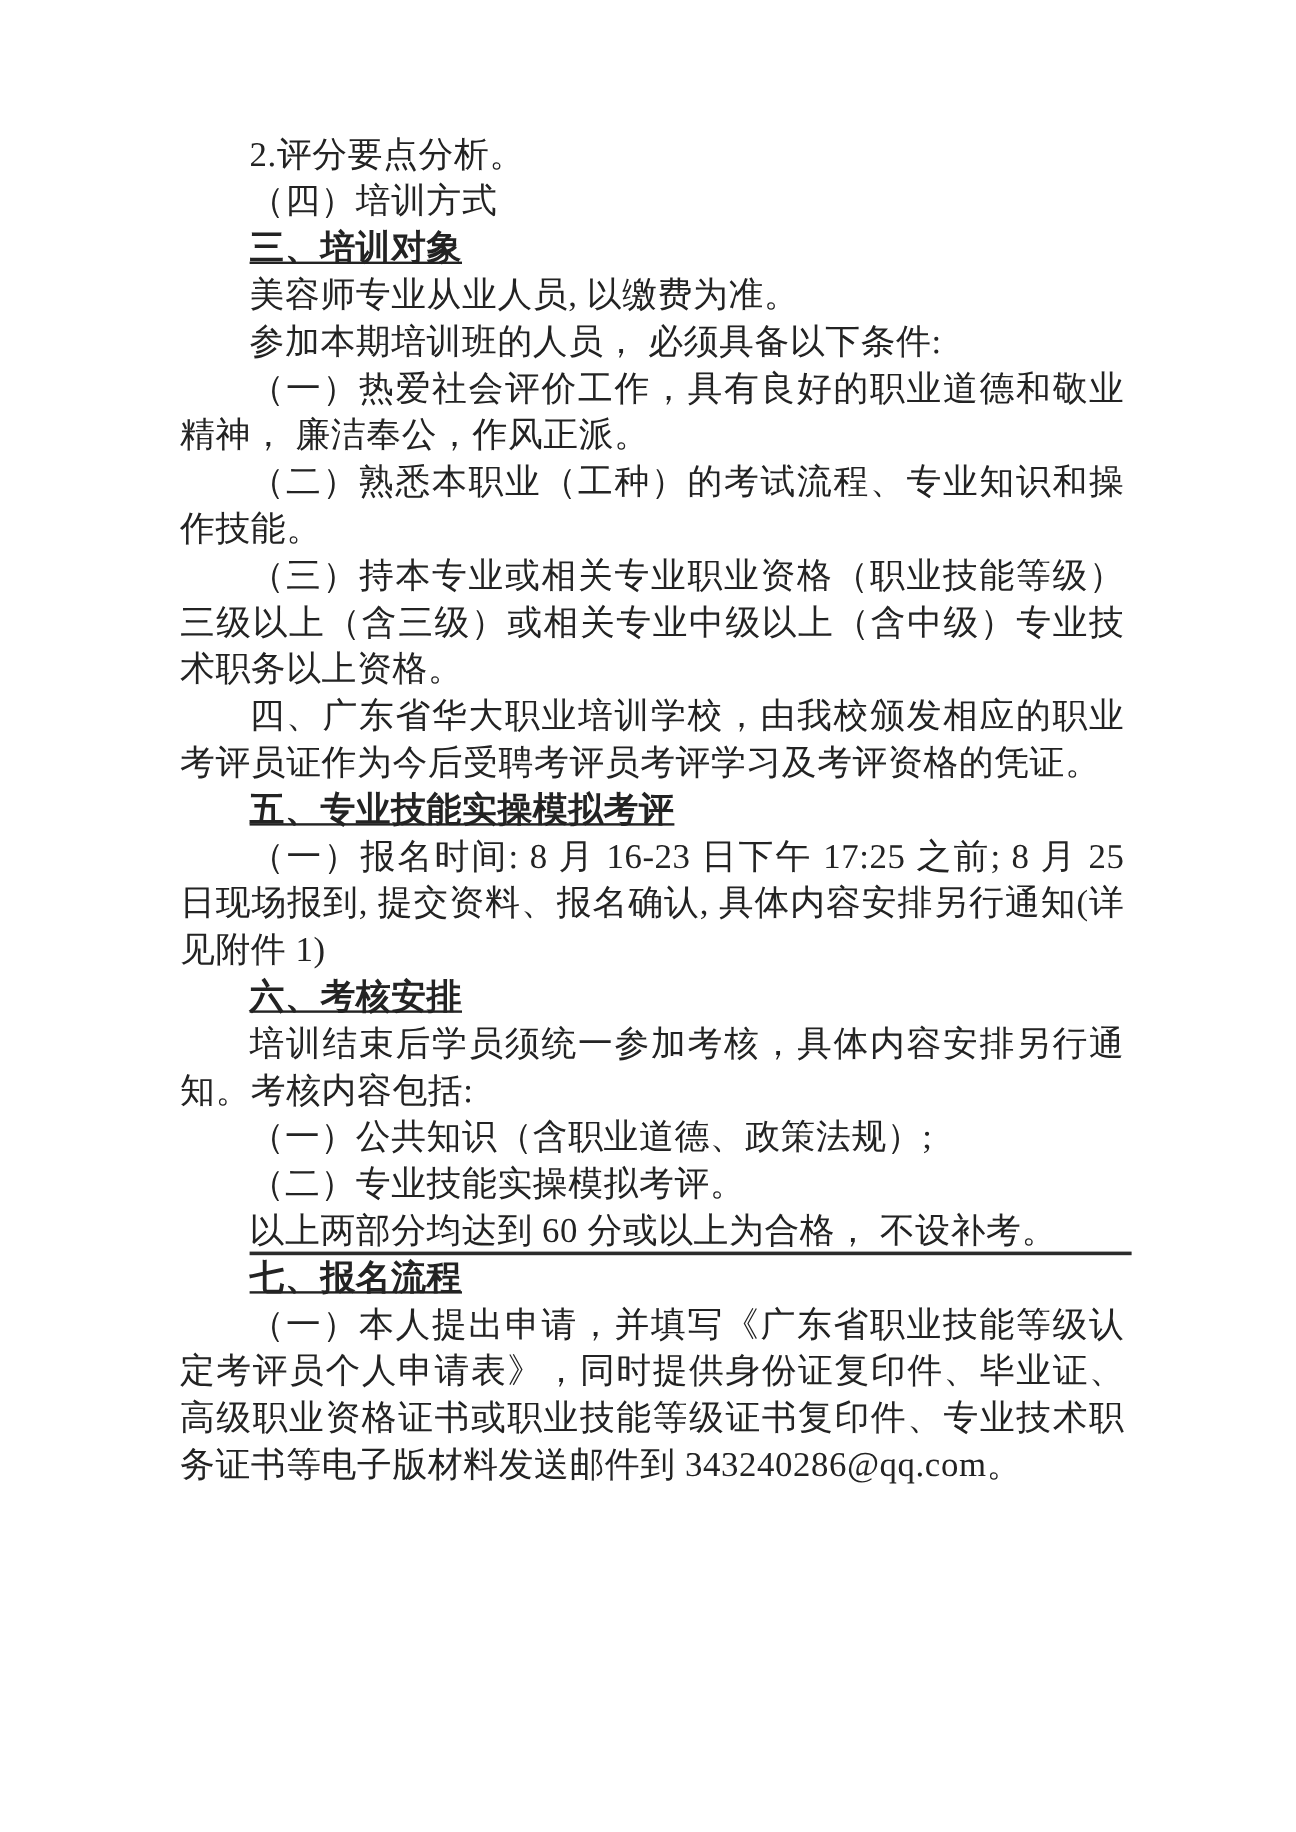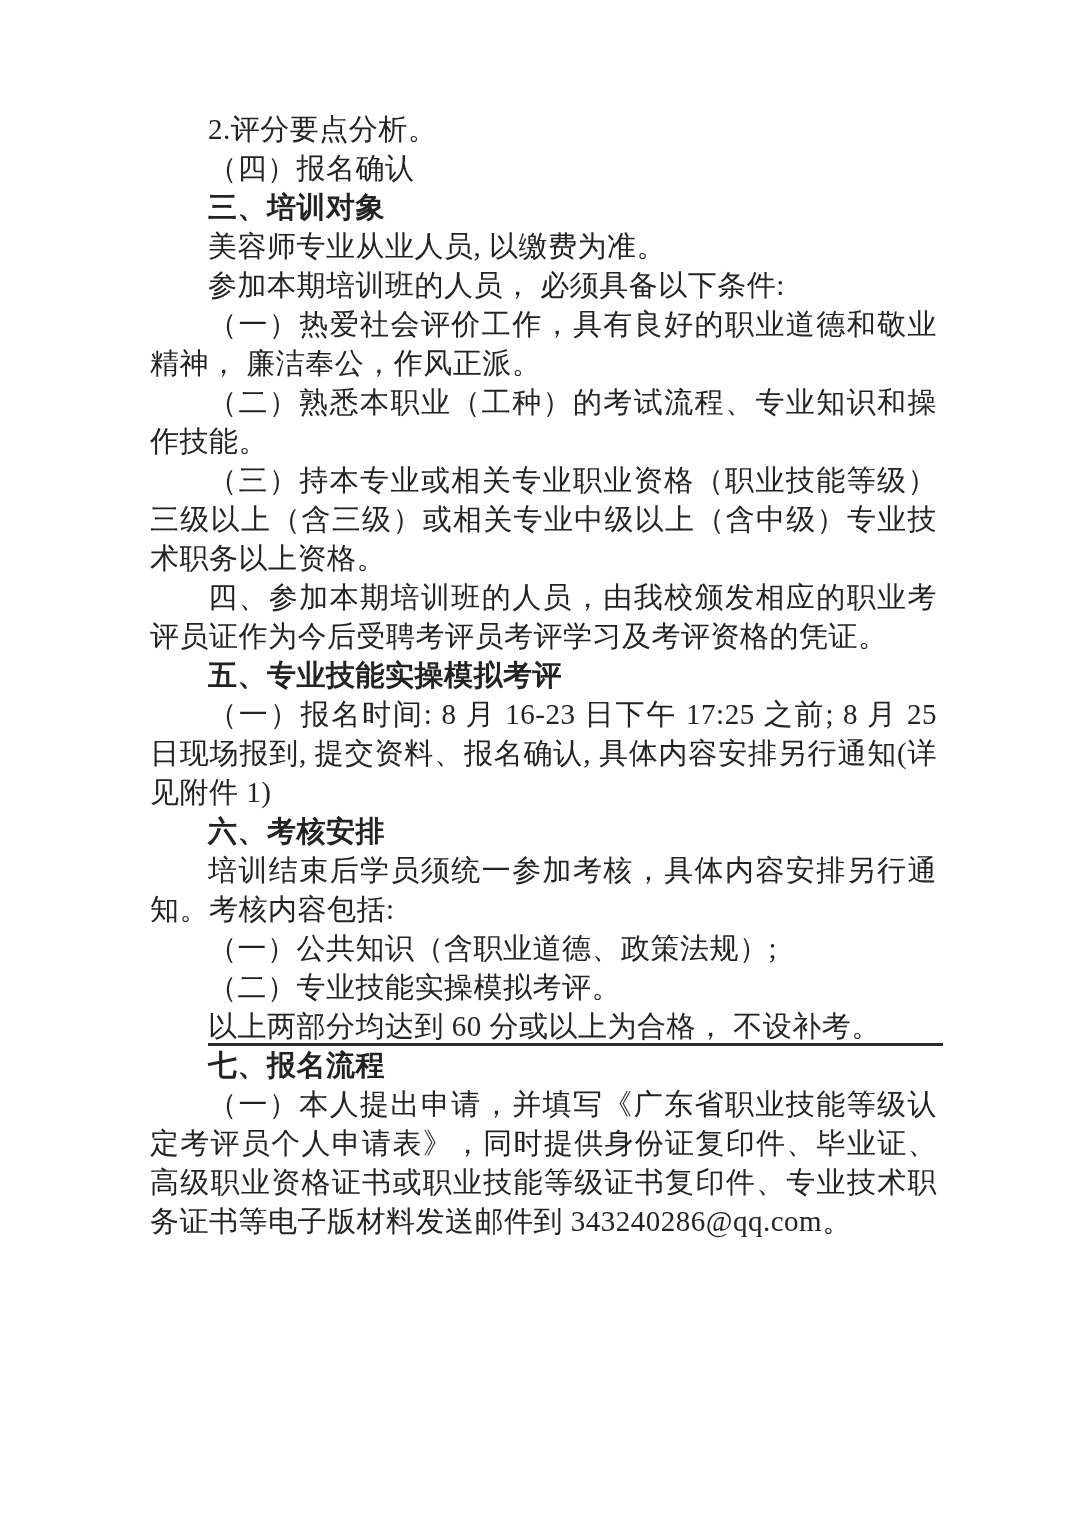--- a/index.html
+++ b/index.html
@@ -32,20 +32,21 @@
     margin: 0;
     text-indent: 2em;
     font-weight: 400;
   }
   .heading {
     margin: 0;
     text-indent: 2em;
     font-size: 29px;
     line-height: 39px;
     font-weight: 700;
+    text-decoration: underline;
   }
   .underlined {
     position: relative;
   }
   .underlined::after {
     content: "";
     position: absolute;
     left: 2em;
     right: -6px;
     bottom: 0px;
@@ -80,28 +81,28 @@
     display: block;
   }
 </style>
 </head>
 <body>
 
 <div class="page">
 
   <main class="doc-body">
     <p class="para">2.评分要点分析。</p>
-    <p class="para">（四）报名确认</p>
+    <p class="para">（四）培训方式</p>
     <h2 class="heading">三、培训对象</h2>
     <p class="para">美容师专业从业人员, 以缴费为准。</p>
     <p class="para">参加本期培训班的人员， 必须具备以下条件:</p>
     <p class="para">（一）热爱社会评价工作，具有良好的职业道德和敬业精神， 廉洁奉公，作风正派。</p>
     <p class="para">（二）熟悉本职业（工种）的考试流程、专业知识和操作技能。</p>
     <p class="para">（三）持本专业或相关专业职业资格（职业技能等级）三级以上（含三级）或相关专业中级以上（含中级）专业技术职务以上资格。</p>
-    <p class="para">四、参加本期培训班的人员，由我校颁发相应的职业考评员证作为今后受聘考评员考评学习及考评资格的凭证。</p>
+    <p class="para">四、广东省华大职业培训学校，由我校颁发相应的职业考评员证作为今后受聘考评员考评学习及考评资格的凭证。</p>
     <h2 class="heading">五、专业技能实操模拟考评</h2>
     <p class="para">（一）报名时间: 8 月 16-23 日下午 17:25 之前; 8 月 25 日现场报到, 提交资料、报名确认, 具体内容安排另行通知(详见附件 1)</p>
     <h2 class="heading">六、考核安排</h2>
     <p class="para">培训结束后学员须统一参加考核，具体内容安排另行通知。考核内容包括:</p>
     <p class="para">（一）公共知识（含职业道德、政策法规）;</p>
     <p class="para">（二）专业技能实操模拟考评。</p>
     <p class="para underlined">以上两部分均达到 60 分或以上为合格， 不设补考。</p>
     <h2 class="heading">七、报名流程</h2>
     <p class="para">（一）本人提出申请，并填写《广东省职业技能等级认定考评员个人申请表》，同时提供身份证复印件、毕业证、高级职业资格证书或职业技能等级证书复印件、专业技术职务证书等电子版材料发送邮件到 343240286@qq.com。</p>
   </main>

